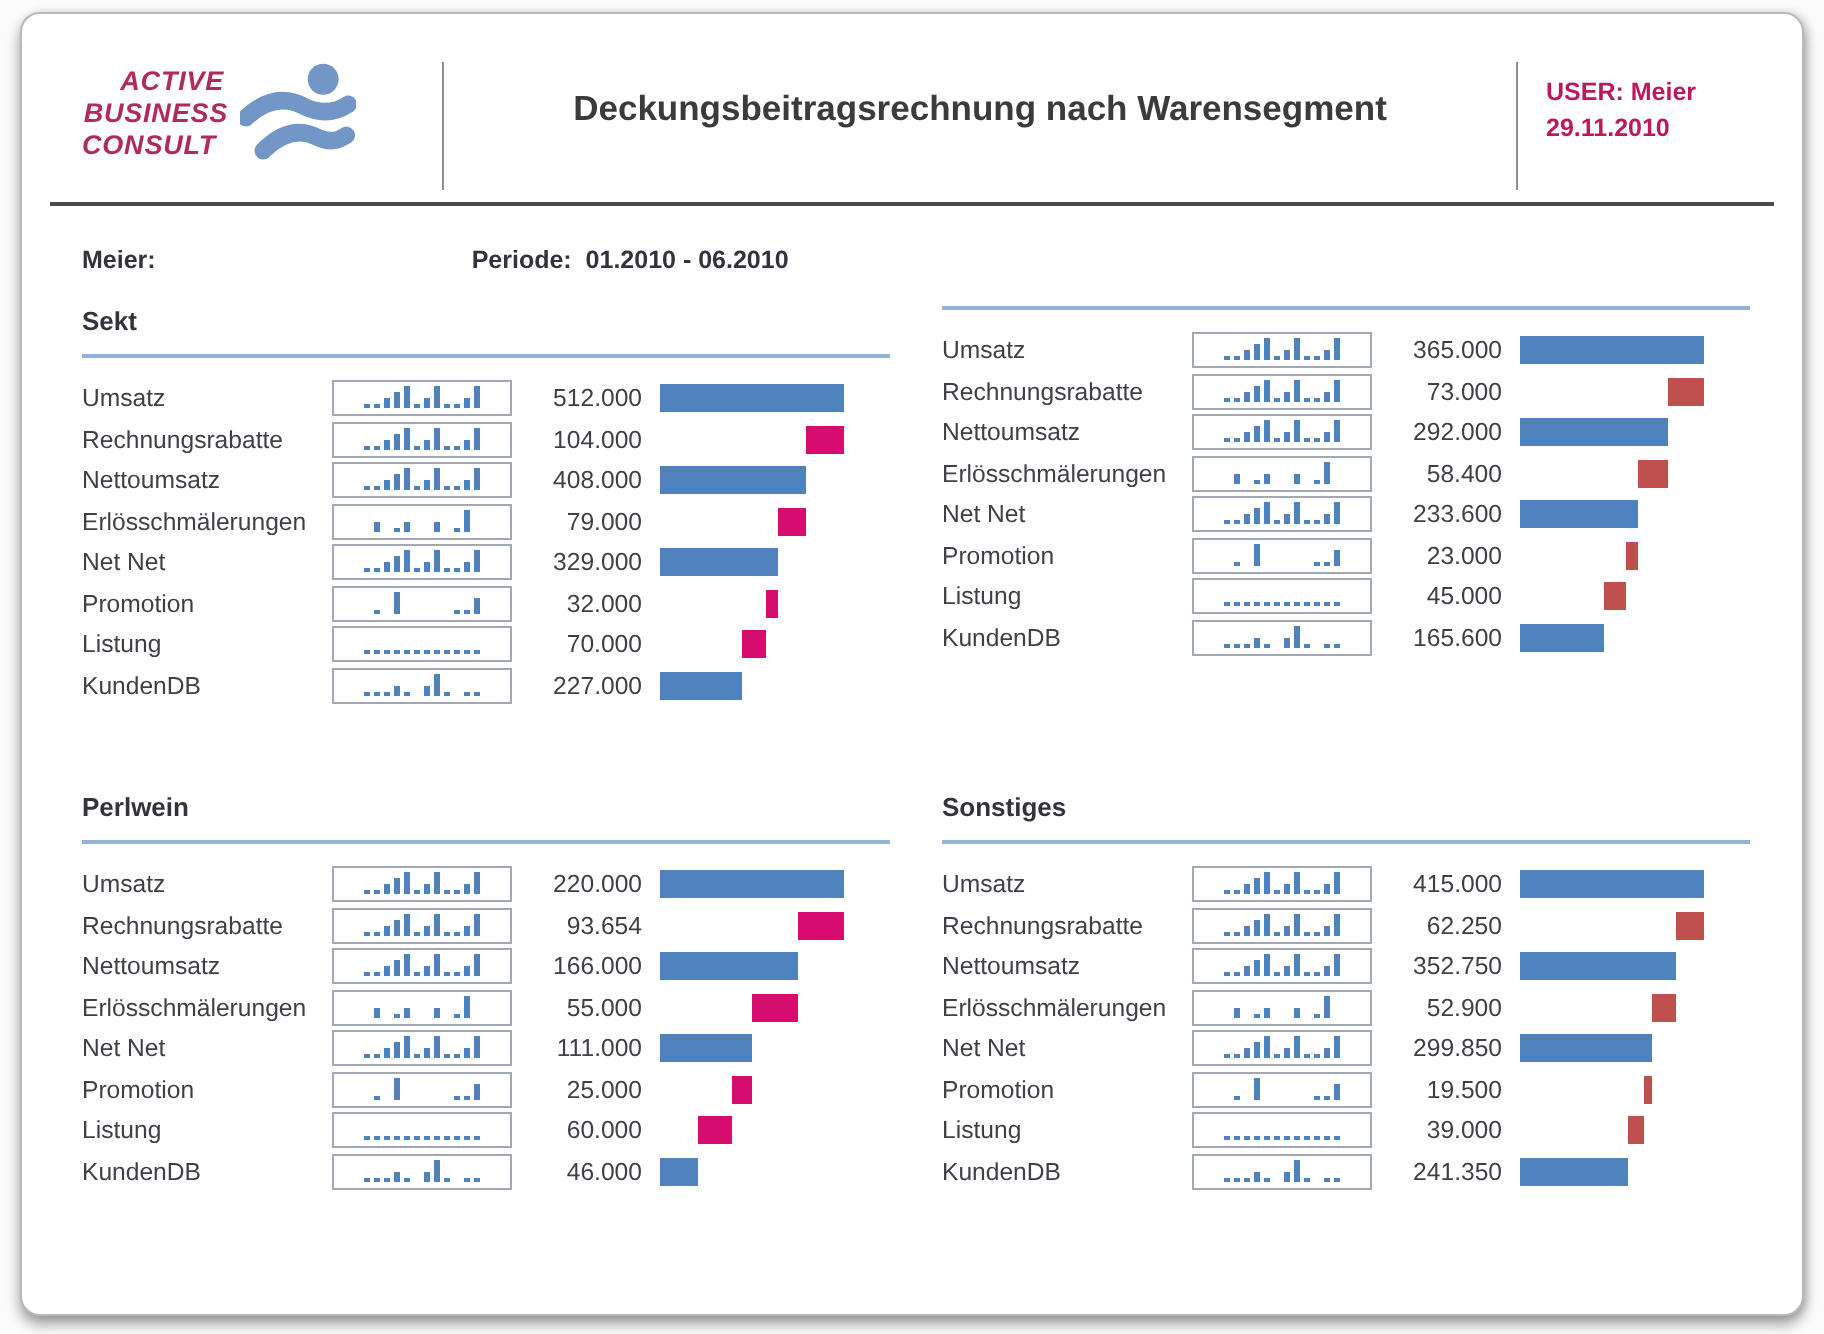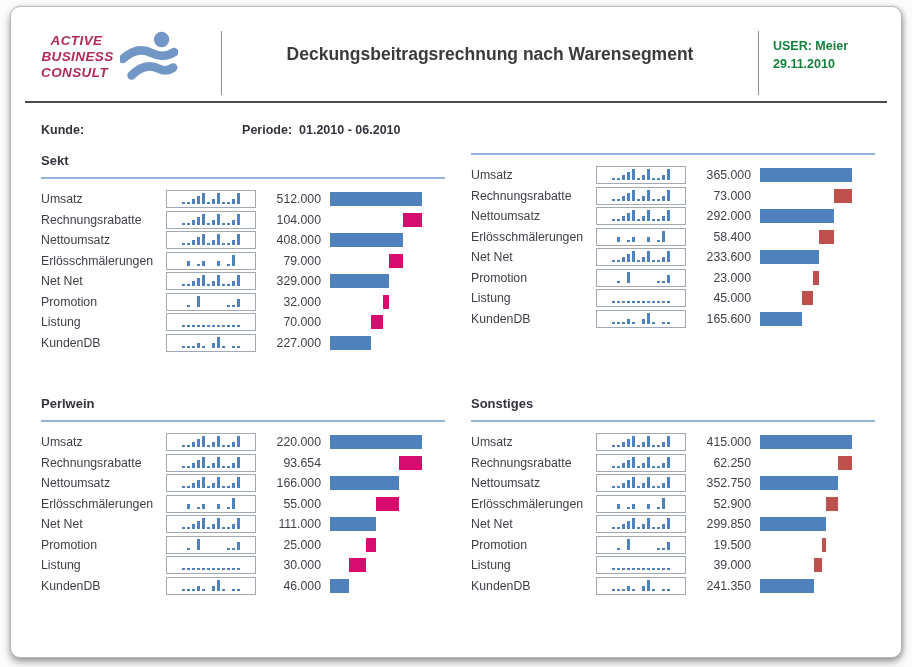--- a/index.html
+++ b/index.html
@@ -8,29 +8,29 @@
   .canvas { position:relative; width:912px; height:667px; }
   .page { position:absolute; left:10px; top:6px; width:892px; height:652px;
           background:#ffffff; border:1px solid #b9b9b9; border-radius:10px;
           box-shadow:0 4px 7px rgba(0,0,0,.38), 2px 0 4px rgba(0,0,0,.12);
           padding:10px 14px 0 14px; }
   
   header { display:flex; align-items:stretch; height:80px; }
   .logo { width:196px; display:flex; align-items:center; justify-content:flex-start;
           gap:6px; padding-left:16px; }
   .logo-text { font-size:13.5px; font-weight:700; font-style:italic;
-               color:#b02a5e; letter-spacing:.4px; line-height:1.18; text-align:center; }
+               color:#b02a5e; letter-spacing:.4px; line-height:1.18; text-align:right; }
   .logo-text .l1 { padding-right:2px; }
   .logo-text .l3 { padding-right:6px; }
   .logo-mark { width:58px; height:54px; flex:0 0 auto; }
   .vline { width:1px; background:#8f8f8f; margin-top:14px; margin-bottom:2px; }
   h1.title { flex:1; align-self:center; text-align:center; font-size:17.5px;
              font-weight:700; color:#3b3b3b; padding-bottom:6px; }
   .user-block { width:128px; padding-top:20px; padding-left:14px;
-                font-size:12.5px; font-weight:700; color:#15803d; line-height:1.45; }
+                font-size:12.5px; font-weight:700; color:#be185d; line-height:1.45; }
   .header-rule { height:2px; background:#4a4a4a; margin-top:4px; }
   
   .filter-row { display:flex; padding:20px 16px 0 16px; font-size:12.5px;
                 font-weight:700; color:#33333d; }
   .filter-row .periode { margin-left:158px; }
   
   .panel-grid { display:grid; grid-template-columns:1fr 1fr; column-gap:26px;
                 row-gap:44px; padding:16px 12px 0 16px; }
   .panel-title { font-size:13px; font-weight:700; color:#33333d; margin-bottom:9px; }
   .panel-rule { height:2px; background:#95b3d7; margin-bottom:11px; }
@@ -69,21 +69,21 @@
       <h1 class="title">Deckungsbeitragsrechnung nach Warensegment</h1>
       <div class="vline"></div>
       <div class="user-block">
         <div>USER: Meier</div>
         <div>29.11.2010</div>
       </div>
     </header>
     <div class="header-rule"></div>
 
     <div class="filter-row">
-      <span>Kunde:</span>
+      <span>Meier:</span>
       <span class="periode"><span>Periode:</span>&nbsp; <span>01.2010 - 06.2010</span></span>
     </div>
 
     <div class="panel-grid" id="panel-grid">
         <section class="panel">
           <h2 class="panel-title">Sekt</h2>
           <div class="panel-rule"></div>
           <div class="rows">
             <div class="row">
               <span class="row-label">Umsatz</span>
@@ -567,21 +567,21 @@
                 <i class="sbar" style="height: 2px;"></i>
                 <i class="sbar" style="height: 2px;"></i>
                 <i class="sbar" style="height: 2px;"></i>
                 <i class="sbar" style="height: 2px;"></i>
                 <i class="sbar" style="height: 2px;"></i>
                 <i class="sbar" style="height: 2px;"></i>
                 <i class="sbar" style="height: 2px;"></i>
                 <i class="sbar" style="height: 2px;"></i>
                 <i class="sbar" style="height: 2px;"></i>
               </span>
-              <span class="row-value">30.000</span>
+              <span class="row-value">60.000</span>
               <span class="track">
                 <i class="bar" style="left: 16.7273%; width: 14.5455%; background: rgb(214, 13, 110);"></i>
               </span>
             </div>
             <div class="row">
               <span class="row-label">KundenDB</span>
               <span class="spark">
                 <i class="sbar" style="height: 2px;"></i>
                 <i class="sbar" style="height: 2px;"></i>
                 <i class="sbar" style="height: 2px;"></i>

